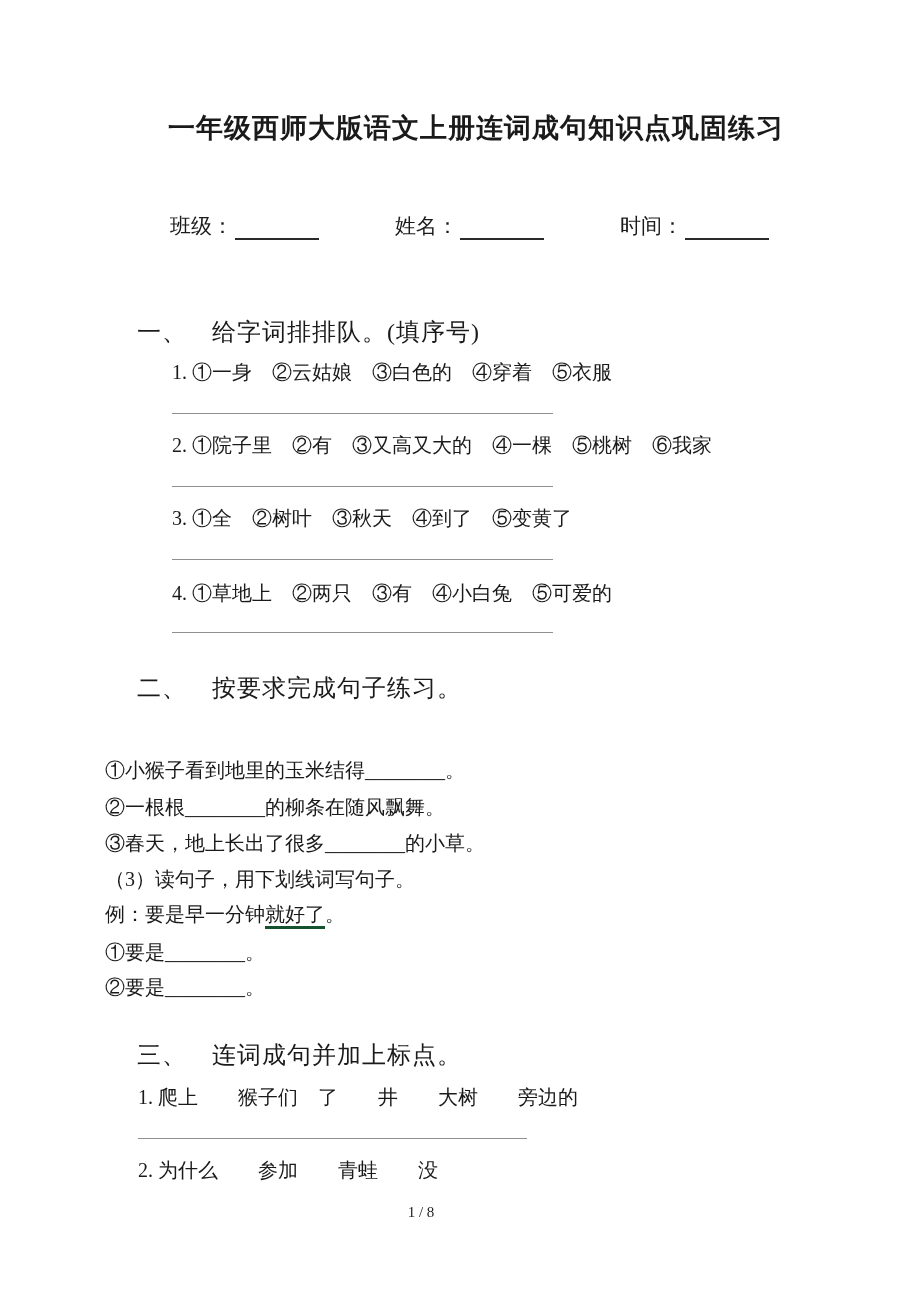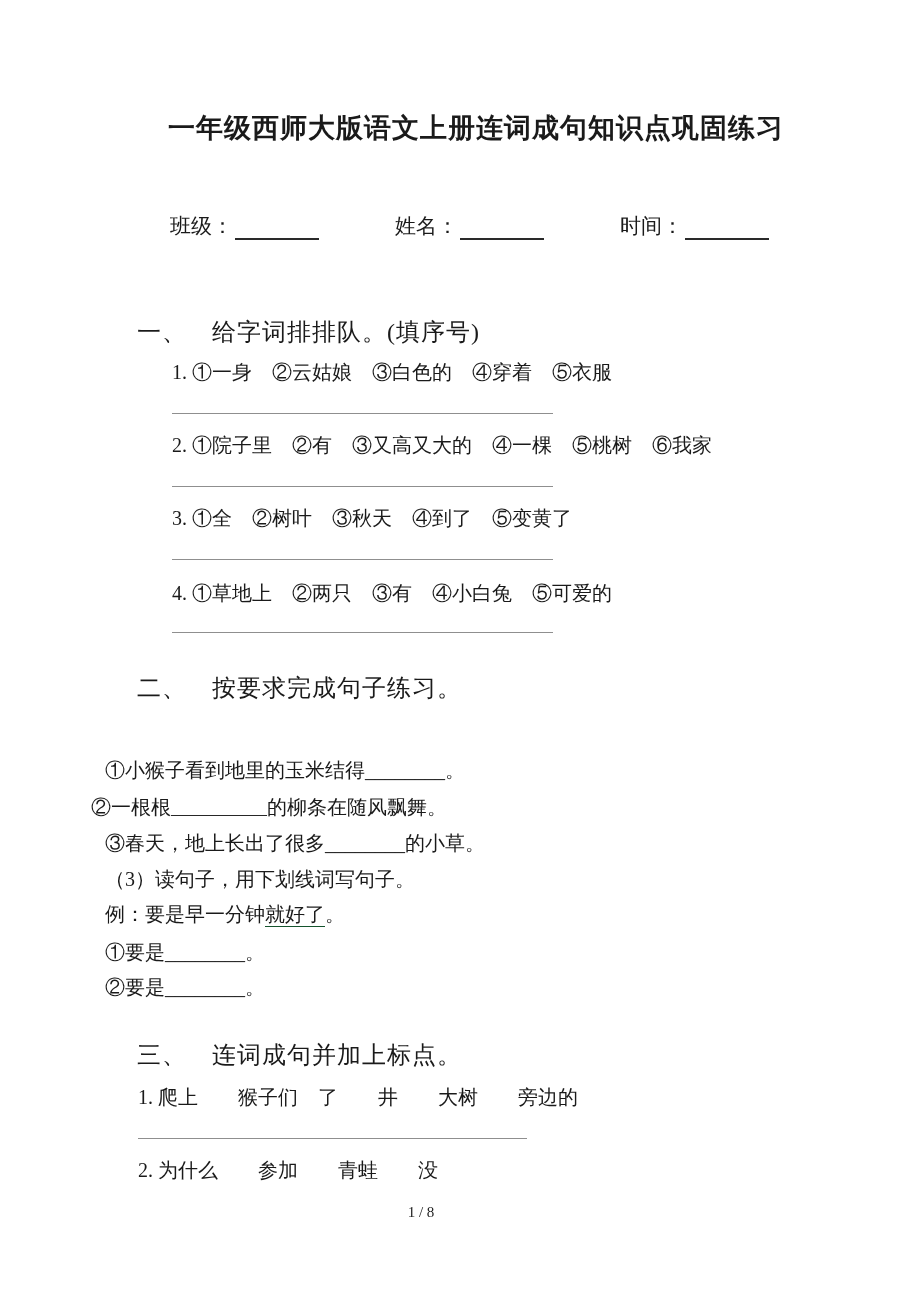--- a/index.html
+++ b/index.html
@@ -12,34 +12,34 @@
     overflow:hidden;
   }
   .abs{position:absolute;white-space:pre;}
   #title{top:110px;left:0;width:920px;text-align:center;font-size:27px;font-weight:700;letter-spacing:1px;margin-left:16px;}
   #inforow{top:212px;left:170px;display:flex;gap:76px;font-size:21px;align-items:flex-end;}
   .ifield{white-space:pre;}
   .iblank{display:inline-block;width:84px;height:21px;border-bottom:2px solid #2a2a2a;margin-left:2px;vertical-align:bottom;}
   .h{font-size:24px;letter-spacing:1px;}
   .item{font-size:20px;}
   .ansline{position:absolute;left:172px;width:381px;height:14px;border-bottom:1px solid #8f8f8f;}
-  .ul{border-bottom:1px solid #14532d;padding-bottom:1px;}
+  .ul{border-bottom:3px solid #14532d;padding-bottom:1px;}
   #s1h{top:316px;left:137px;}
   #s1i1{top:359px;left:172px;}
   #s1l1{top:399px;}
   #s1i2{top:432px;left:172px;}
   #s1l2{top:472px;}
   #s1i3{top:505px;left:172px;}
   #s1l3{top:545px;}
   #s1i4{top:580px;left:172px;}
   #s1l4{top:618px;}
   #s2h{top:672px;left:137px;}
   #s2sub1{top:721px;left:105px;}
   #s2a1{top:757px;left:105px;}
-  #s2a2{top:794px;left:91px;font-family:Liberation Mono, monospace;}
+  #s2a2{top:794px;left:105px;}
   #s2a3{top:830px;left:105px;}
   #s2sub2{top:866px;left:105px;}
   #s2ex{top:901px;left:105px;}
   #s2b1{top:939px;left:105px;}
   #s2b2{top:974px;left:105px;}
   #s3h{top:1039px;left:137px;}
   #s3i1{top:1084px;left:138px;}
   #s3l1{top:1124px;left:138px;width:389px;}
   #s3i2{top:1157px;left:138px;}
   #footer{top:1204px;left:17px;width:808px;text-align:center;font-size:15px;color:#222;}

